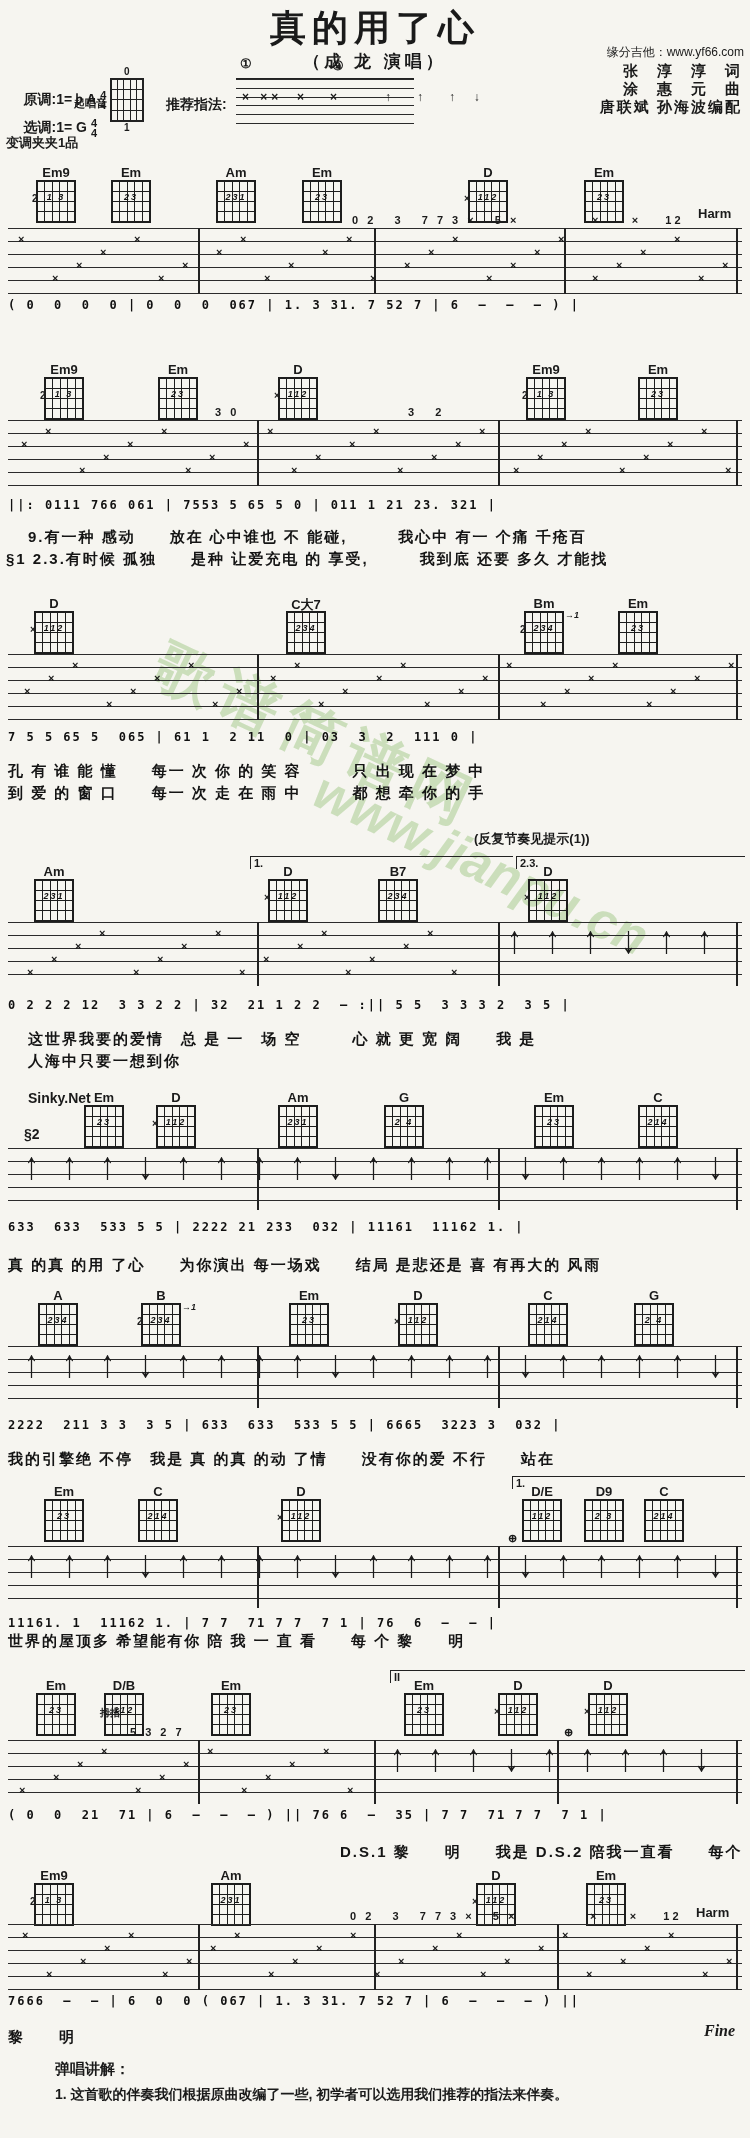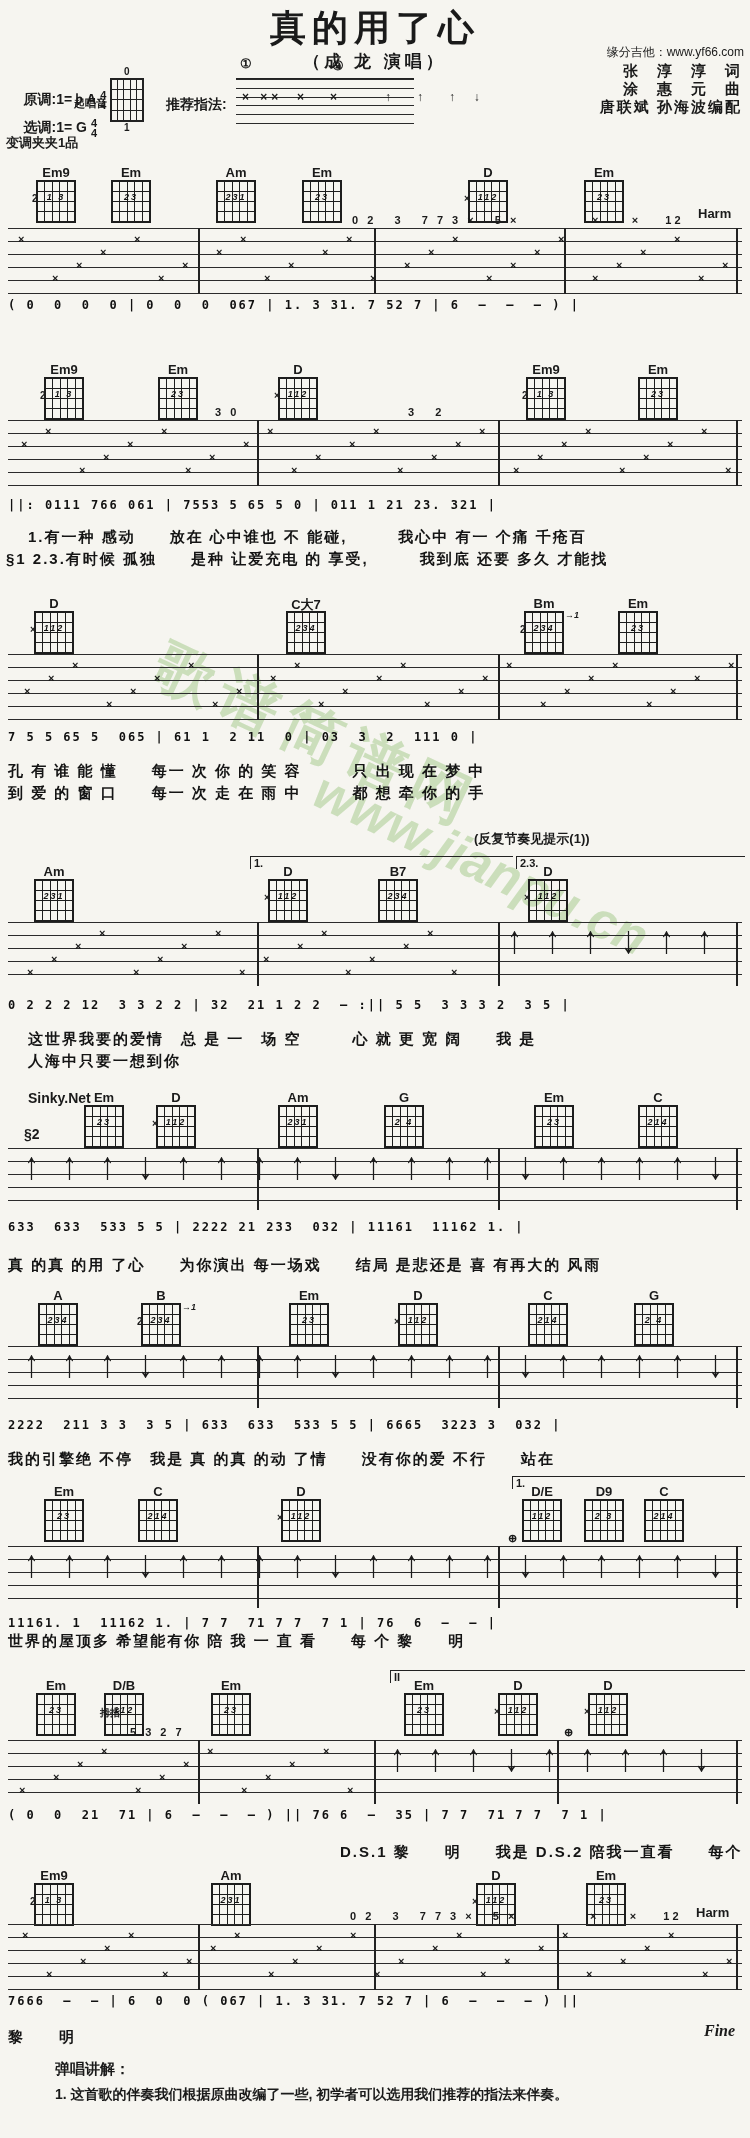--- a/index.html
+++ b/index.html
@@ -222,21 +222,21 @@
       <span class="pickx" style="left: 577px; top: 5px;">×</span>
       <span class="pickx" style="left: 611px; top: 44px;">×</span>
       <span class="pickx" style="left: 635px; top: 31px;">×</span>
       <span class="pickx" style="left: 659px; top: 18px;">×</span>
       <span class="pickx" style="left: 693px; top: 5px;">×</span>
       <span class="pickx" style="left: 717px; top: 44px;">×</span>
     </div>
     <div class="topmarks" style="left: 215px; top: 406px;">3 0</div>
     <div class="topmarks" style="left: 408px; top: 406px;">3   2</div>
     <div class="numbers" style="left: 8px; top: 498px;">||: 0111 766 061 | 7553 5 65 5 0 | 011 1 21 23. 321 |</div>
-    <div class="lyric" style="left: 28px; top: 528px;">1.有一种 感动　　放在 心中谁也 不 能碰,　　　我心中 有一 个痛 千疮百</div>
+    <div class="lyric" style="left: 28px; top: 528px;">9.有一种 感动　　放在 心中谁也 不 能碰,　　　我心中 有一 个痛 千疮百</div>
     <div class="lyric" style="left: 6px; top: 550px;">§1 2.3.有时候 孤独　　是种 让爱充电 的 享受,　　　我到底 还要 多久 才能找</div>
     <div class="chord" style="left: 28px; top: 596px;">
       <div class="cname">D</div>
       <div class="cgrid">
         <div class="cfing">112</div>
         <div class="cpre">×</div>
       </div>
     </div>
     <div class="chord" style="left: 280px; top: 596px;">
       <div class="cname">C大7</div>

